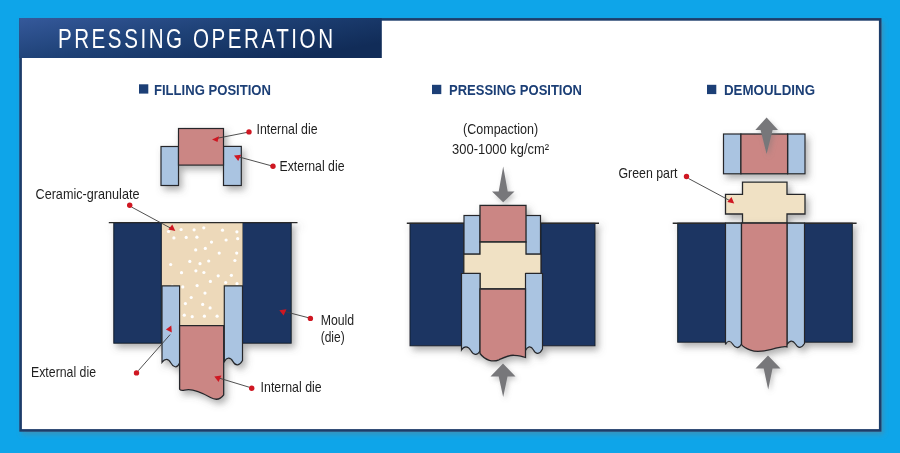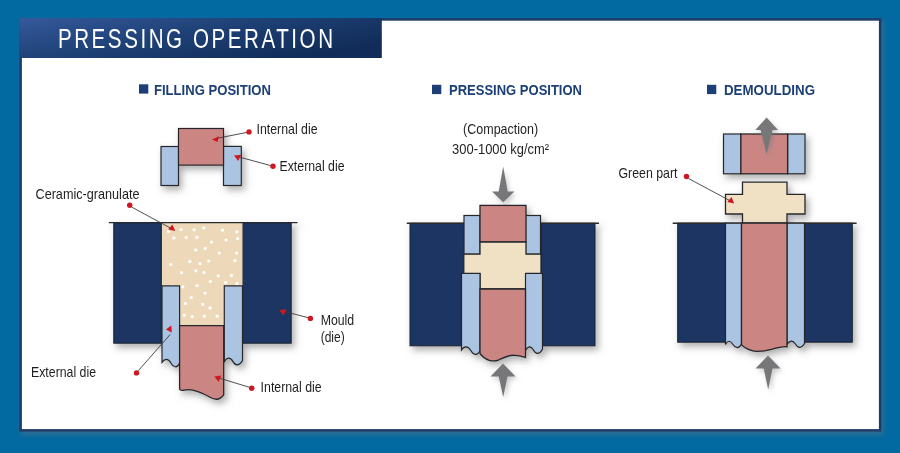--- a/index.html
+++ b/index.html
@@ -1,16 +1,16 @@
 <!DOCTYPE html>
 <html><head>
 <meta charset="utf-8">
 <style>
 html,body{margin:0;padding:0;background:#ffffff;}
-#stage{position:relative;width:900px;height:453px;background:#0369a1;overflow:hidden;}
+#stage{position:relative;width:900px;height:453px;background:#0ea5e9;overflow:hidden;}
 svg{display:block;}
 text{font-family:"Liberation Sans",sans-serif;}
 </style>
 </head>
 <body>
 <div id="stage">
 <svg width="900" height="453" viewBox="0 0 900 453" xmlns="http://www.w3.org/2000/svg">
 <defs>
 <linearGradient id="tbar" x1="0" y1="0" x2="1" y2="0.62">
 <stop offset="0" stop-color="#35599b"></stop>

